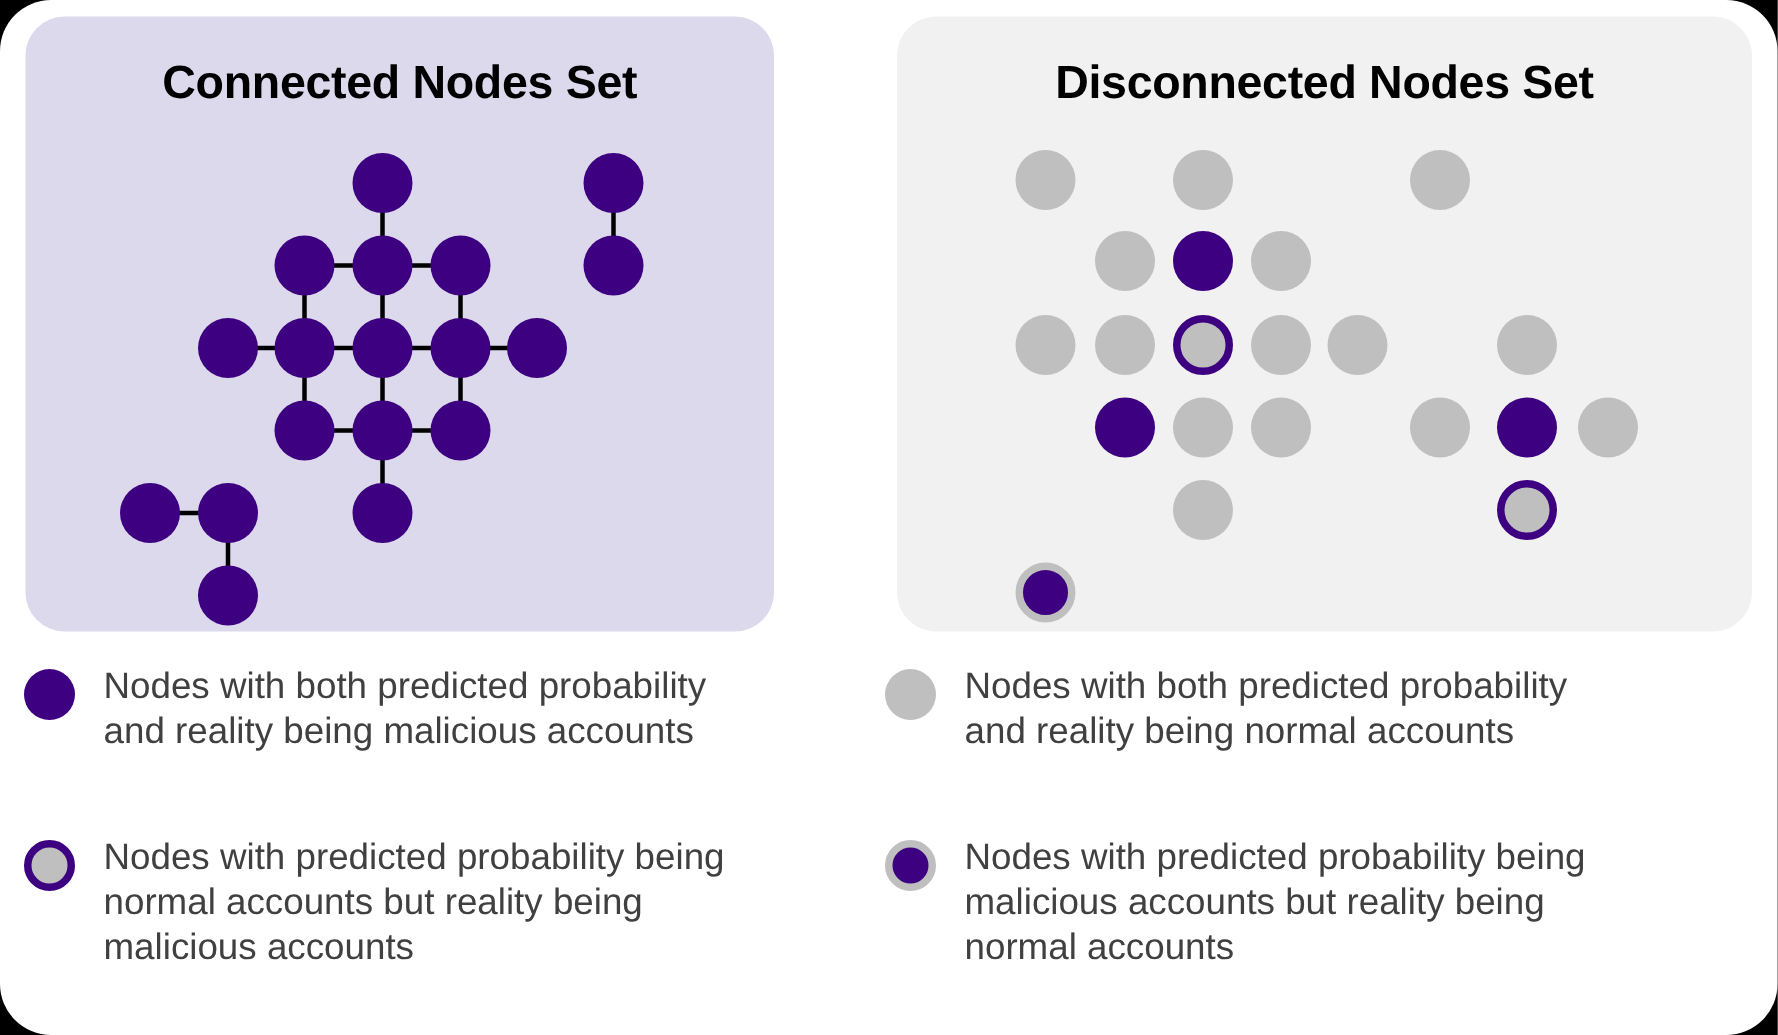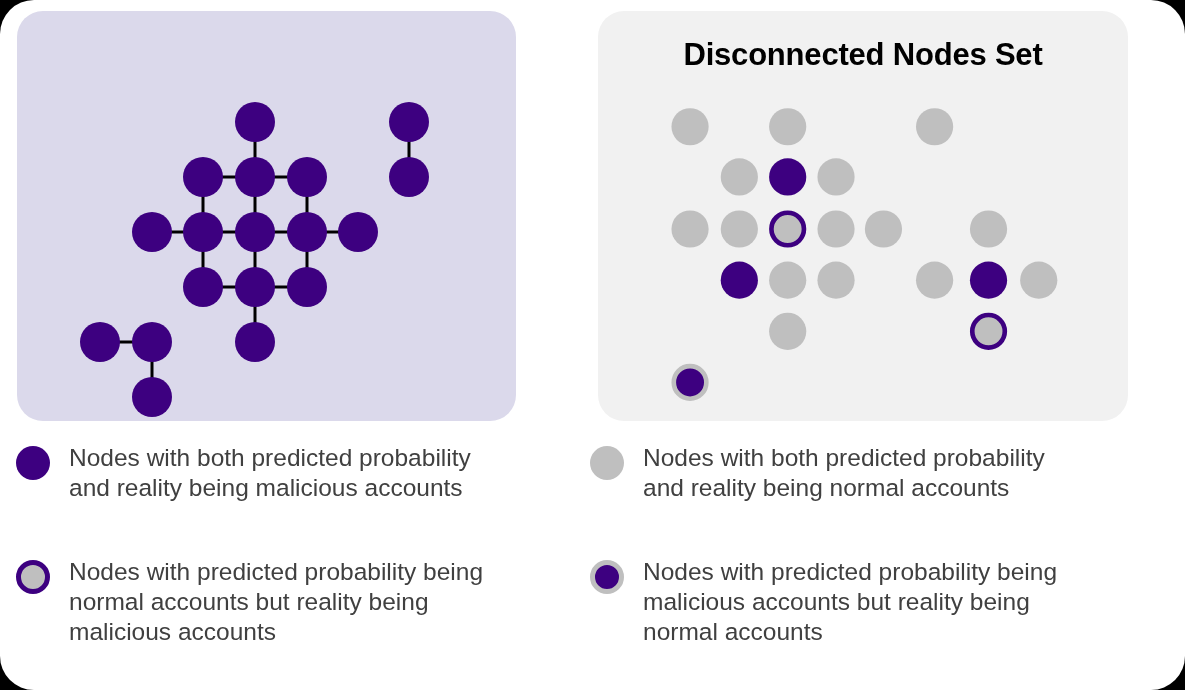--- a/index.html
+++ b/index.html
@@ -36,21 +36,21 @@
     left: 17px;
     top: 11px;
     width: 499px;
     height: 410px;
     background: #dbd9eb;
   }
 
   #panel-disconnected {
     left: 598px;
     top: 11px;
-    width: 530px;
+    width: 570px;
     height: 410px;
     background: #f1f1f1;
   }
 
   .panel-title {
     position: absolute;
     left: 0;
     top: 26px;
     width: 100%;
     text-align: center;
@@ -97,20 +97,21 @@
     font-family: "Liberation Sans", sans-serif;
     white-space: pre-line;
   }
 </style>
 </head>
 <body>
 
 <div id="card">
 
   <div class="panel" id="panel-connected">
+    <div class="panel-title">Connected Nodes Set</div>
     <svg class="graph-svg" id="svg-connected" viewBox="0 0 499 410">
         <line x1="238" y1="111" x2="238" y2="166" stroke="#000000" stroke-width="3"></line>
         <line x1="392" y1="111" x2="392" y2="166" stroke="#000000" stroke-width="3"></line>
         <line x1="186" y1="166" x2="238" y2="166" stroke="#000000" stroke-width="3"></line>
         <line x1="238" y1="166" x2="290" y2="166" stroke="#000000" stroke-width="3"></line>
         <line x1="186" y1="166" x2="186" y2="221" stroke="#000000" stroke-width="3"></line>
         <line x1="238" y1="166" x2="238" y2="221" stroke="#000000" stroke-width="3"></line>
         <line x1="290" y1="166" x2="290" y2="221" stroke="#000000" stroke-width="3"></line>
         <line x1="135" y1="221" x2="186" y2="221" stroke="#000000" stroke-width="3"></line>
         <line x1="186" y1="221" x2="238" y2="221" stroke="#000000" stroke-width="3"></line>

